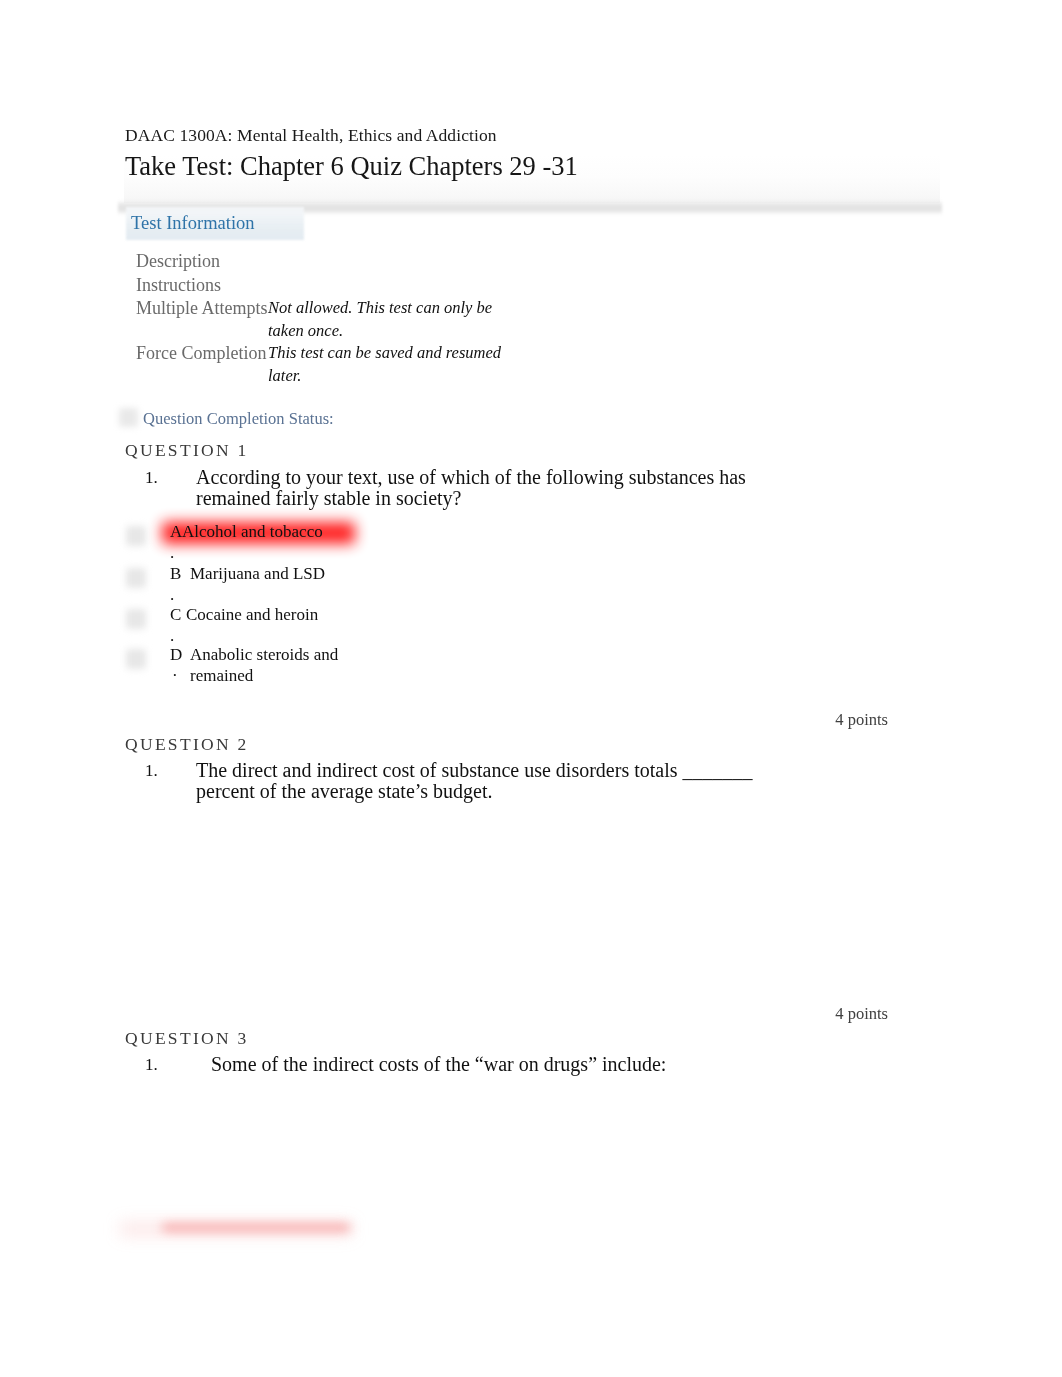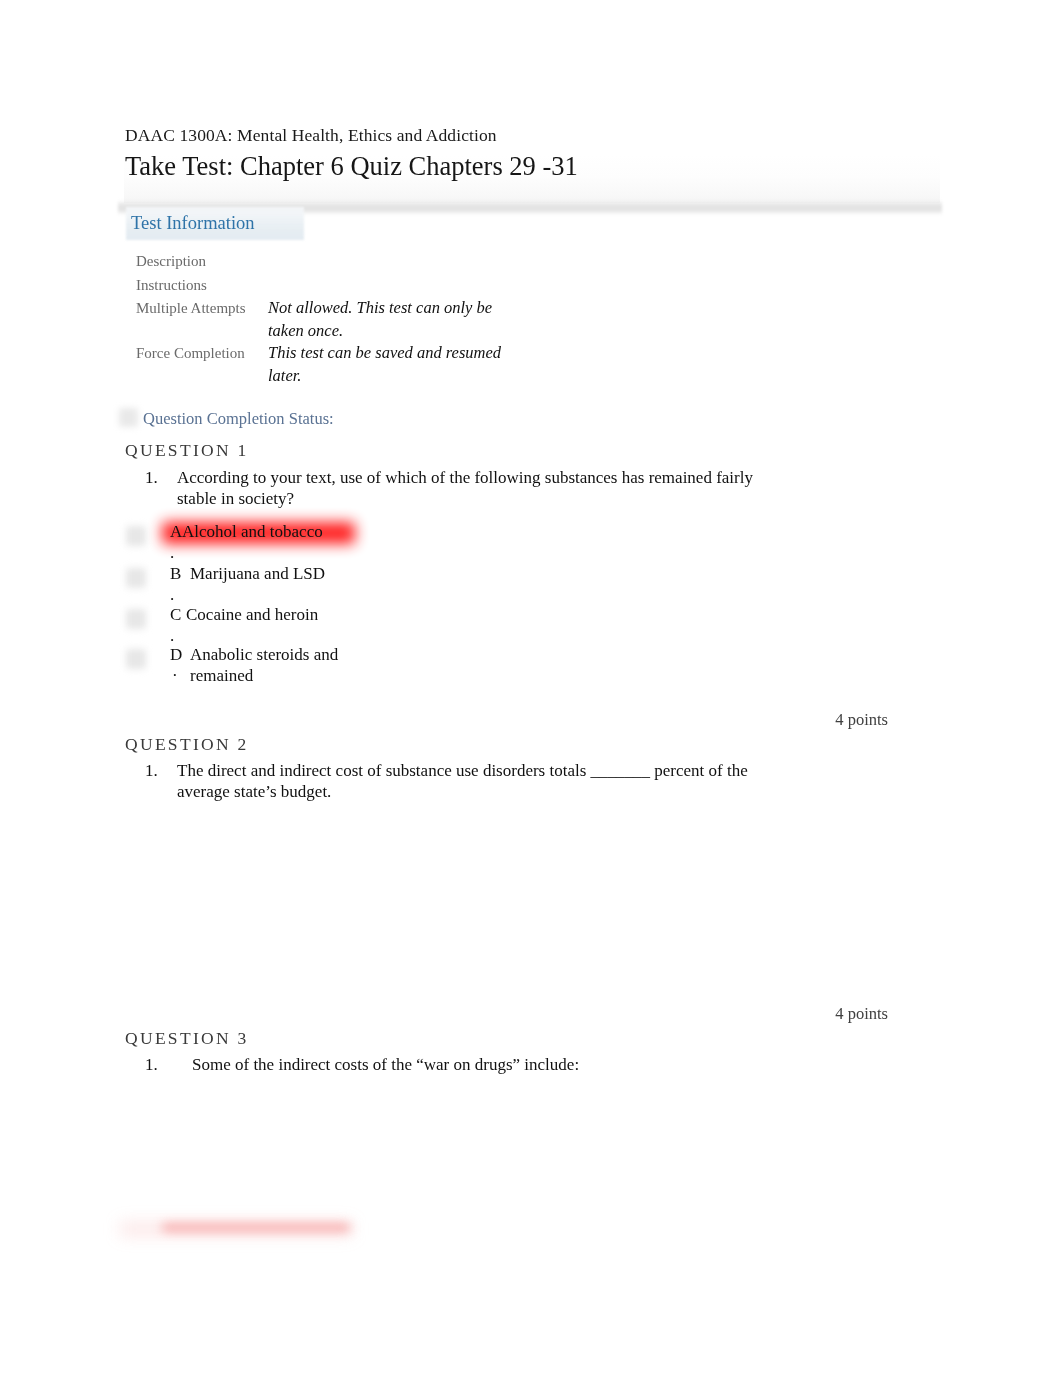--- a/index.html
+++ b/index.html
@@ -101,21 +101,21 @@
     top: 250px;
     width: 480px;
   }
   .info-row {
     display: flex;
     align-items: flex-start;
   }
   .info-key {
     width: 132px;
     flex: 0 0 132px;
-    font-size: 15px;
+    font-size: 18px;
     line-height: 22.5px;
     color: #6a6a6a;
     padding-bottom: 1px;
   }
   .info-val {
     flex: 1 1 auto;
     font-size: 16.5px;
     line-height: 22.5px;
     color: #111111;
     font-style: italic;
@@ -148,23 +148,24 @@
     position: absolute;
     font-size: 17.5px;
     line-height: 24px;
     letter-spacing: 2.3px;
     color: #3a3a3a;
     white-space: nowrap;
     text-align: center;
   }
   .q-text {
     position: absolute;
-    font-size: 17px;
-    line-height: 21px;
-    color: #111111;
+    font-size: 20px;
+    line-height: 21px;
+    color: #111111;
+    margin-left: 19px;
   }
   .q-num {
     position: absolute;
     font-size: 17px;
     line-height: 21px;
     color: #111111;
   }
 
   
   .opt {

